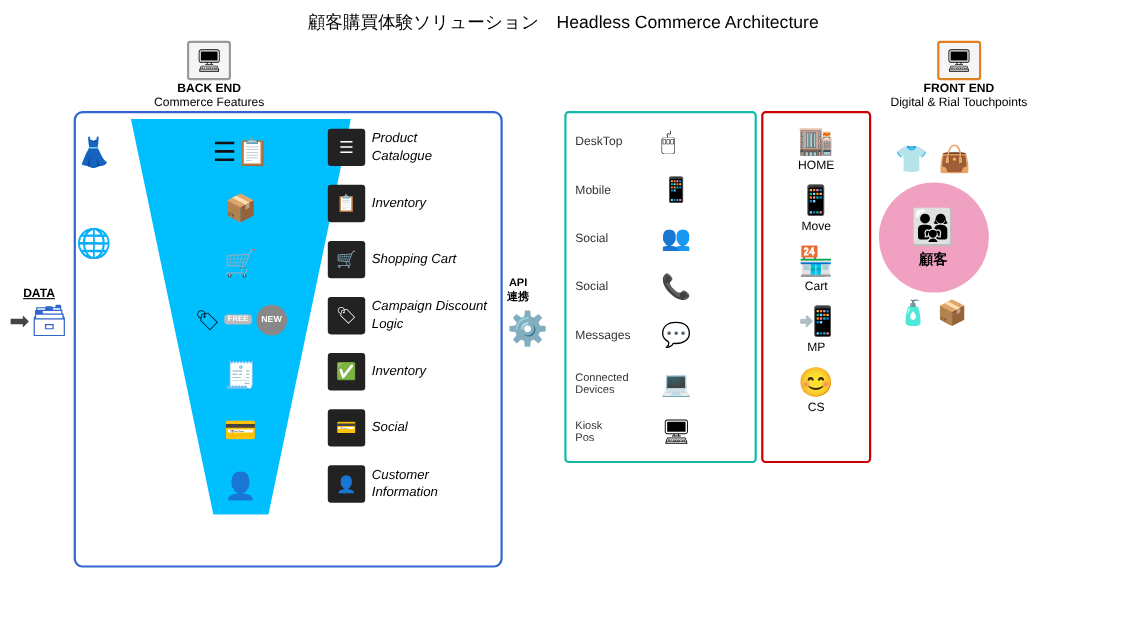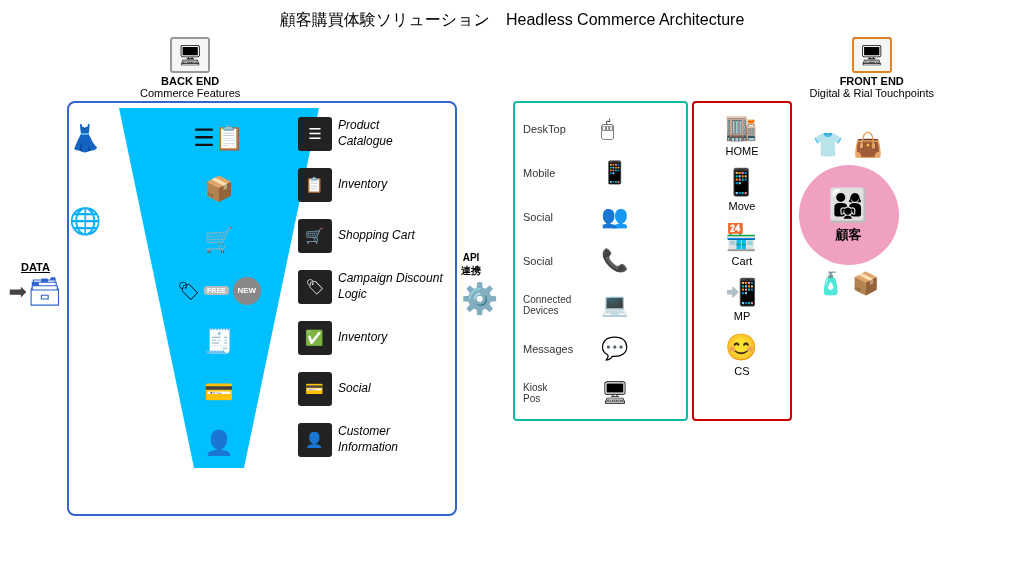--- a/index.html
+++ b/index.html
@@ -329,26 +329,26 @@
         </div>
         <div class="frontend-row">
           <span class="frontend-label">Social</span>
           <span style="font-size:22px;">👥</span>
         </div>
         <div class="frontend-row">
           <span class="frontend-label">Social</span>
           <span style="font-size:22px;">📞</span>
         </div>
         <div class="frontend-row">
+          <span class="frontend-label">Messages</span>
+          <span style="font-size:22px;">💬</span>
+        </div>
+        <div class="frontend-row">
           <span class="frontend-label" style="font-size:10px;">Connected<br>Devices</span>
           <span style="font-size:22px;">💻</span>
-        </div>
-        <div class="frontend-row">
-          <span class="frontend-label">Messages</span>
-          <span style="font-size:22px;">💬</span>
         </div>
         <div class="frontend-row">
           <span class="frontend-label" style="font-size:10px;">Kiosk<br>Pos</span>
           <span style="font-size:22px;">🖥</span>
         </div>
       </div>
 
       <div style="border:2px solid #cc0000; border-radius:4px; padding:4px 6px; width:100px;">
         <div class="right-col-row">
           <span style="font-size:26px;">🏬</span>

